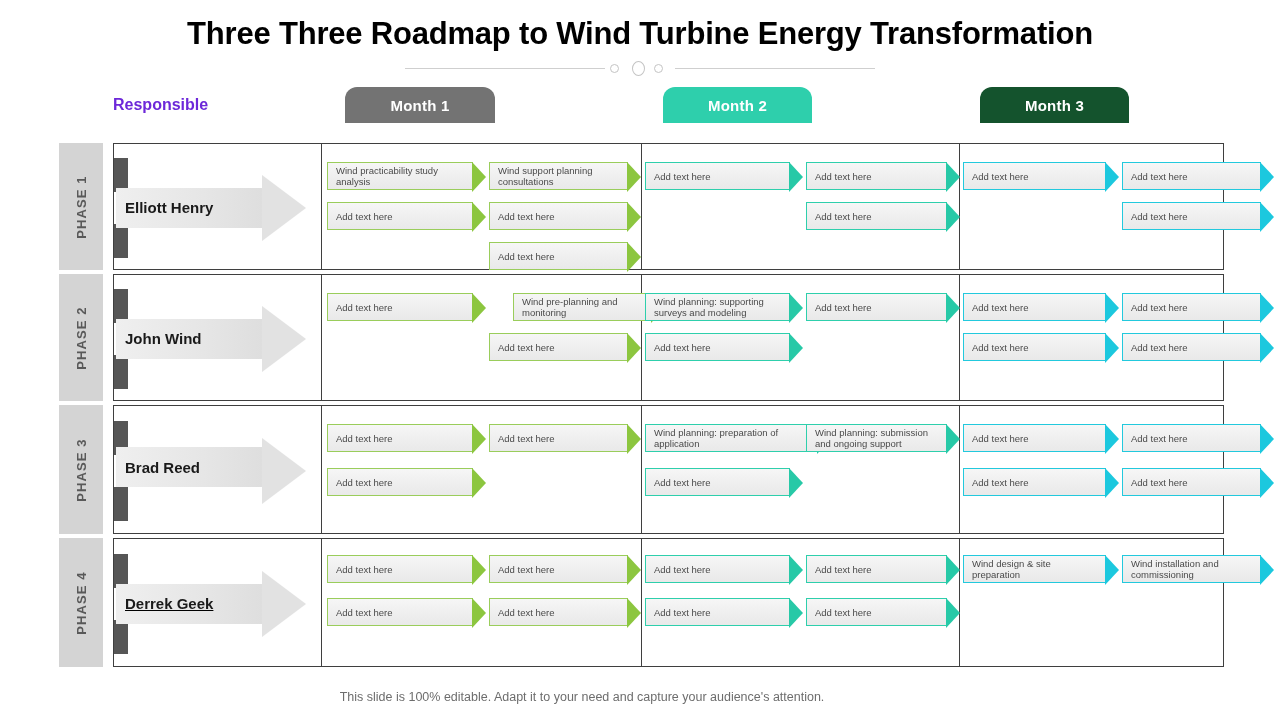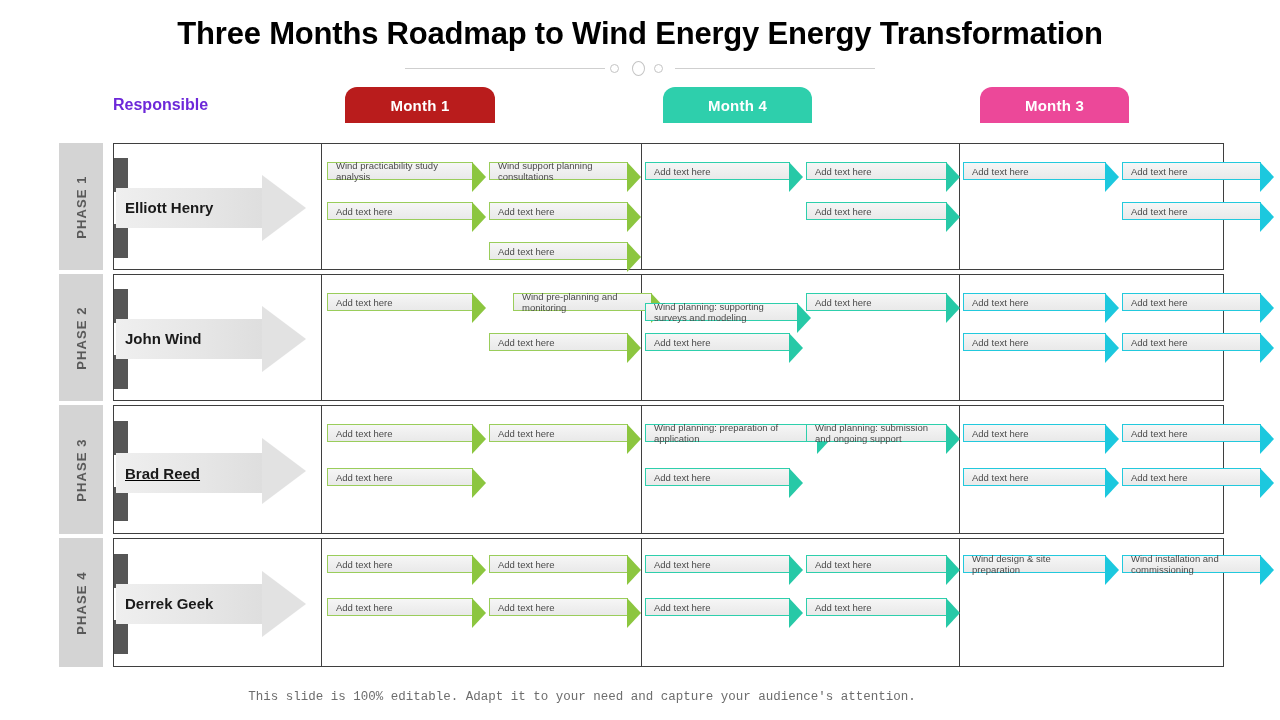--- a/index.html
+++ b/index.html
@@ -176,21 +176,21 @@
 
   
   .task {
     position: absolute;
     height: 30px;
   }
   .task-box {
     position: absolute;
     left: 0; top: 0;
     right: 13px;
-    height: 18px;
+    height: 28px;
     box-sizing: border-box;
     border: 1px solid #9acd5b;
     background: linear-gradient(to bottom, #f6f6f6 0%, #efefef 52%, #e9e9e9 100%);
     display: flex;
     align-items: center;
   }
   .task-label {
     padding: 0 6px 0 8px;
     font-size: 9.5px;
     color: #4a4a4a;
@@ -215,49 +215,48 @@
 
   
   #footer-note {
     position: absolute;
     left: 0;
     top: 690px;
     width: 1164px;
     text-align: center;
     font-size: 12.5px;
     color: #6d6d6d;
-    font-family: Liberation Mono, monospace;
   }
 </style>
 </head>
 <body>
 
 <div id="title-block">
-  <div id="page-title">Three Months Roadmap to Wind Energy Energy Transformation</div>
+  <div id="page-title">Three Three Roadmap to Wind Turbine Energy Transformation</div>
   <div id="title-rule">
     <span class="rule-line left"></span>
     <span class="rule-dot d1"></span>
     <span class="rule-dot d2"></span>
     <span class="rule-dot d3"></span>
     <span class="rule-line right"></span>
   </div>
 </div>
 
 <div id="responsible-header">
   <div>Responsible</div>
 </div>
 
 <div id="month-tabs">
-    <div class="month-tab" style="left: 345px; width: 150px; background: #b91c1c;">
+    <div class="month-tab" style="left: 345px; width: 150px; background: #737373;">
       <span>Month 1</span>
     </div>
     <div class="month-tab" style="left: 663px; width: 149px; background: rgb(46, 207, 172);">
-      <span>Month 4</span>
-    </div>
-    <div class="month-tab" style="left: 980px; width: 149px; background: #ec4899;">
+      <span>Month 2</span>
+    </div>
+    <div class="month-tab" style="left: 980px; width: 149px; background: #14532d;">
       <span>Month 3</span>
     </div>
   </div>
 
 <div id="board">
     <div class="phase-row" style="top: 0px; height: 127px;">
       <div class="phase-strip" style="height: 127px;">
         <span class="phase-strip-label">PHASE 1</span>
       </div>
       <div class="phase-body" style="height: 127px;">
@@ -367,21 +366,21 @@
             <span class="task-label">Wind pre-planning and monitoring</span>
           </div>
           <span class="task-head"></span>
         </div>
         <div class="task c-green" style="left: 375px; top: 58px; width: 152px;">
           <div class="task-box">
             <span class="task-label">Add text here</span>
           </div>
           <span class="task-head"></span>
         </div>
-        <div class="task c-teal" style="left: 531px; top: 28px; width: 158px; padding-left: 8px;">
+        <div class="task c-teal" style="left: 531px; top: 18px; width: 158px;">
           <div class="task-box">
             <span class="task-label">Wind planning: supporting surveys and modeling</span>
           </div>
           <span class="task-head"></span>
         </div>
         <div class="task c-teal" style="left: 531px; top: 58px; width: 158px;">
           <div class="task-box">
             <span class="task-label">Add text here</span>
           </div>
           <span class="task-head"></span>
@@ -422,21 +421,21 @@
       <div class="phase-strip" style="height: 129px;">
         <span class="phase-strip-label">PHASE 3</span>
       </div>
       <div class="phase-body" style="height: 129px;">
         <div class="col-divider" style="left: 207px;"></div>
         <div class="col-divider" style="left: 527px;"></div>
         <div class="col-divider" style="left: 845px;"></div>
         <div class="owner-block">
           <span class="owner-tick" style="top: 14.5px;"></span>
           <span class="owner-tick" style="top: 80.5px;"></span>
-          <div class="owner-arrow" style="top: 47px; text-decoration: underline;">
+          <div class="owner-arrow" style="top: 41px;">
             <span class="owner-name">Brad Reed</span>
           </div>
           <span class="owner-arrow-head" style="left: 148px; top: 31.5px;"></span>
         </div>
         <div class="task c-green" style="left: 213px; top: 18px; width: 159px;">
           <div class="task-box">
             <span class="task-label">Add text here</span>
           </div>
           <span class="task-head"></span>
         </div>
@@ -500,21 +499,21 @@
       <div class="phase-strip" style="height: 129px;">
         <span class="phase-strip-label">PHASE 4</span>
       </div>
       <div class="phase-body" style="height: 129px;">
         <div class="col-divider" style="left: 207px;"></div>
         <div class="col-divider" style="left: 527px;"></div>
         <div class="col-divider" style="left: 845px;"></div>
         <div class="owner-block">
           <span class="owner-tick" style="top: 14.5px;"></span>
           <span class="owner-tick" style="top: 80.5px;"></span>
-          <div class="owner-arrow" style="top: 44.5px;">
+          <div class="owner-arrow" style="top: 44.5px; text-decoration: underline;">
             <span class="owner-name">Derrek Geek</span>
           </div>
           <span class="owner-arrow-head" style="left: 148px; top: 31.5px;"></span>
         </div>
         <div class="task c-green" style="left: 213px; top: 16px; width: 159px;">
           <div class="task-box">
             <span class="task-label">Add text here</span>
           </div>
           <span class="task-head"></span>
         </div>

